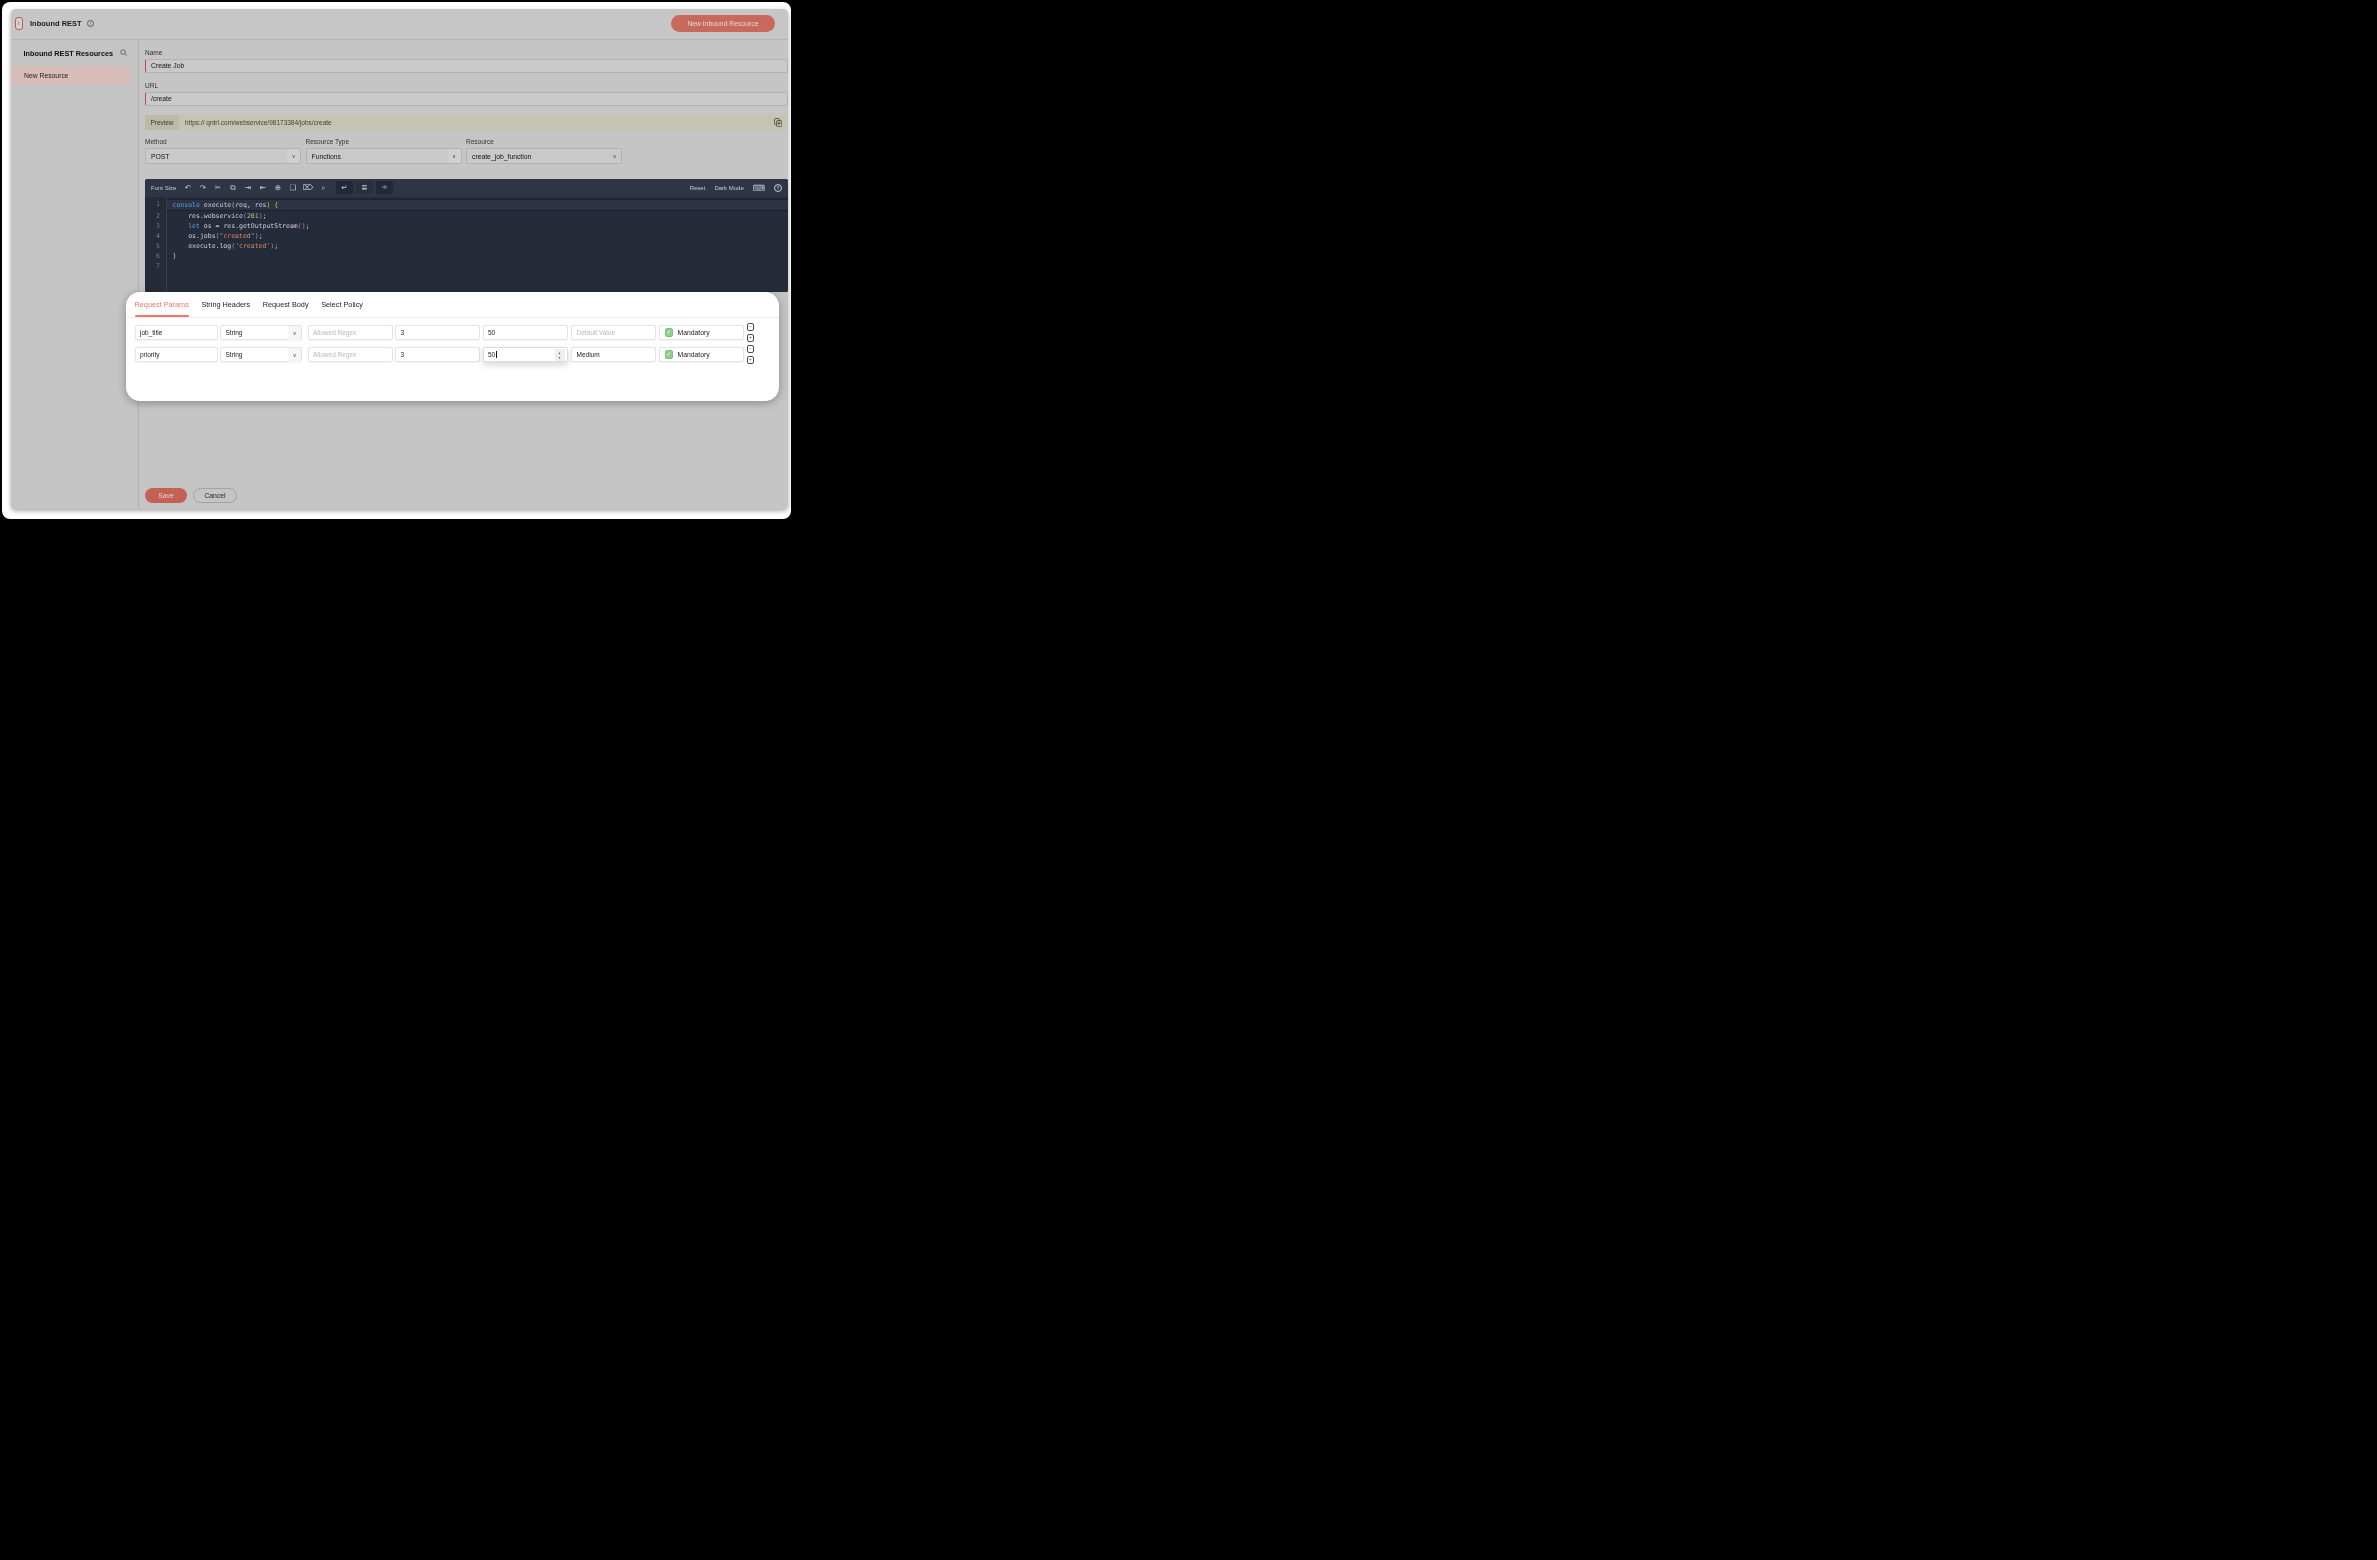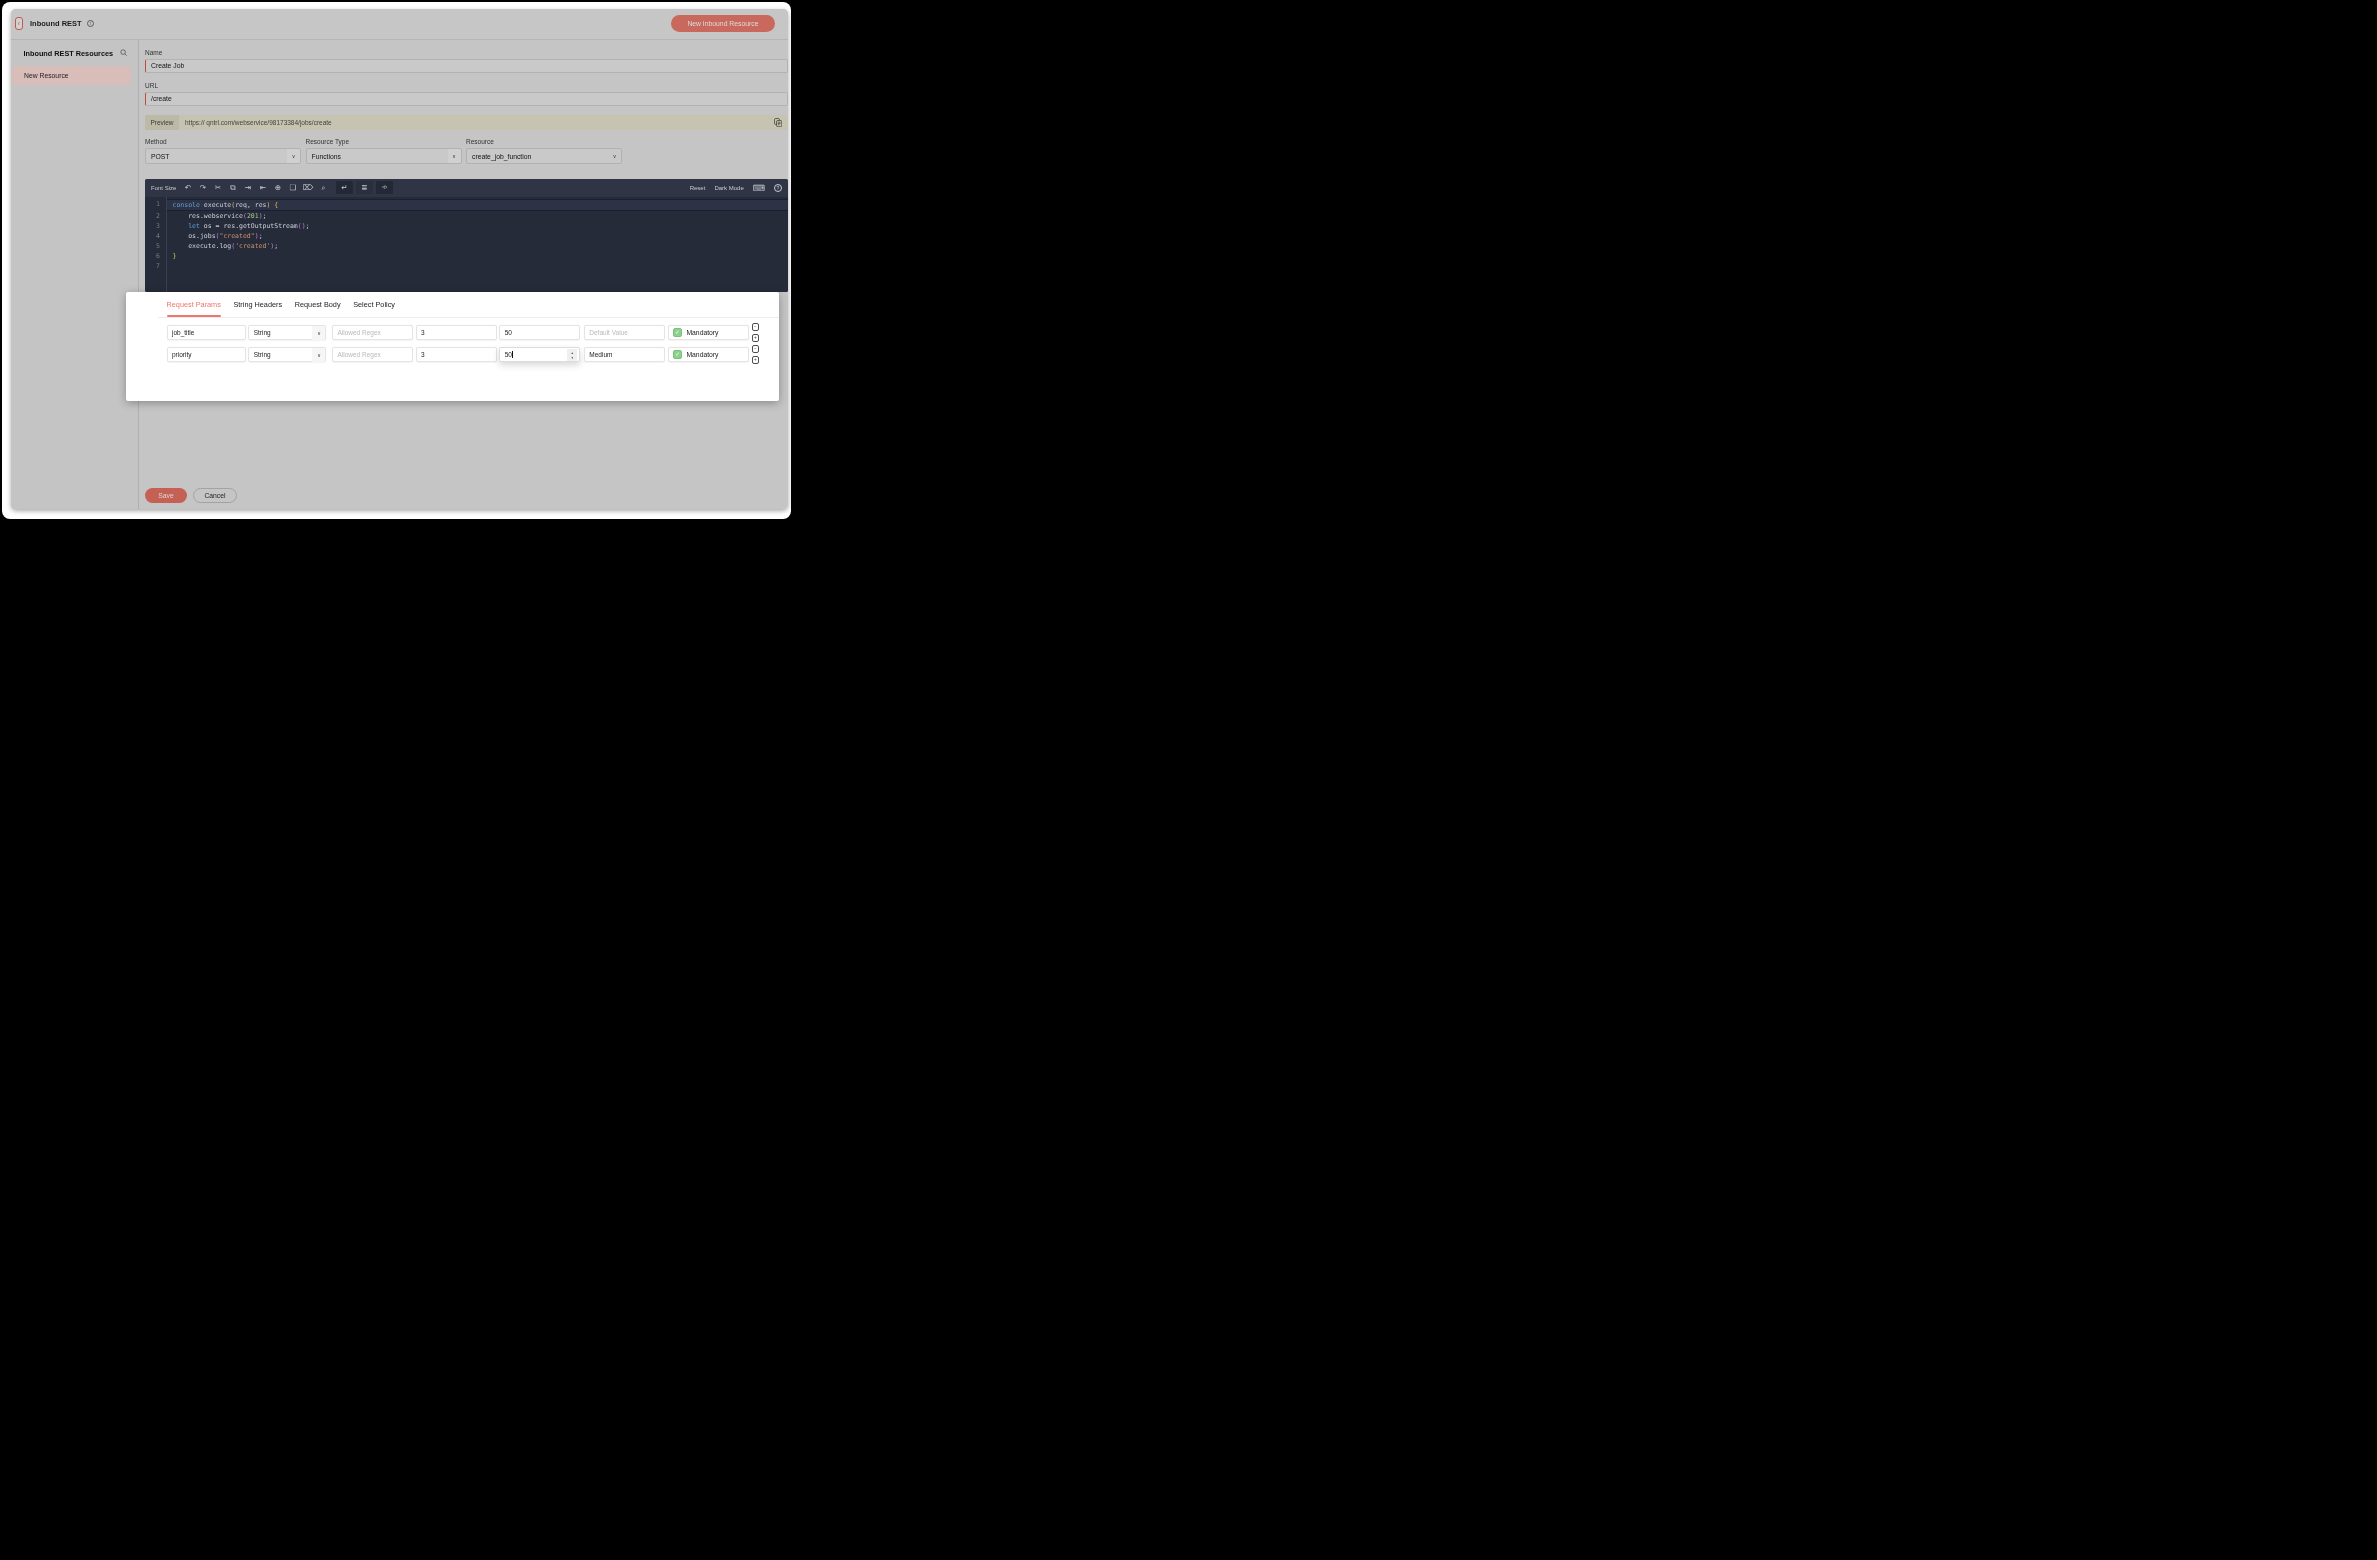--- a/index.html
+++ b/index.html
@@ -67,22 +67,22 @@
   .ct{flex:1;white-space:pre;padding-left:6.5px;min-height:10px;color:#ccd2dc;}
   .cl.active .ct{background:#2d3244;border-top:0.5px solid #1b2030;border-bottom:0.5px solid #1b2030;}
   .tk-kw{color:#5d9fd8;} .tk-pl{color:#ccd2dc;} .tk-yl{color:#d9c04b;} .tk-mg{color:#c678dd;}
   .tk-nm{color:#a8c98a;} .tk-st{color:#cf8e6d;}
   
   .footer{position:absolute;left:6.5px;top:448px;display:flex;align-items:center;}
   .save{width:42px;height:15px;border-radius:7.5px;background:#c56055;color:#dadada;font-size:6.8px;border:none;cursor:pointer;}
   .cancel{width:44px;height:15px;border-radius:7.5px;background:transparent;border:0.5px solid #a3a3a3;
     color:#1f1f1f;font-size:6.8px;margin-left:6px;cursor:pointer;}
   
-  .panel{position:absolute;left:115px;top:283px;width:653px;height:109px;background:#fff;border-radius:2px;
-    box-shadow:0 2px 8px rgba(0,0,0,.3);z-index:5;padding-left:32px;}
+  .panel{position:absolute;left:115px;top:283px;width:653px;height:109px;background:#fff;border-radius:14px;
+    box-shadow:0 2px 8px rgba(0,0,0,.3);z-index:5;}
   .tabs{display:flex;padding:0 9px;height:26px;align-items:center;border-bottom:0.5px solid #ececec;gap:12.6px;}
   .tab{font-size:7.3px;color:#1d1d1d;height:100%;display:flex;align-items:center;position:relative;cursor:pointer;}
   .tab.active{color:#f0756a;}
   .tab.active::after{content:'';position:absolute;left:0;right:0;bottom:0;height:1.5px;background:#f0756a;border-radius:1px;}
   .rows{padding:7px 20px 0 9px;}
   .prow{display:flex;align-items:center;height:15.6px;margin-bottom:6.5px;}
   .fld{background:#fff;border:0.5px solid #e4e4e4;border-radius:2px;height:15.6px;display:flex;align-items:center;
     padding:0 4.5px;font-size:6.5px;color:#222;box-shadow:0 0.5px 1.5px rgba(0,0,0,.05);position:relative;}
   .fld.ph{color:#b9b9b9;}
   .w1{width:83px;margin-right:2.5px;} .w2{width:82px;margin-right:5.5px;} .w3{width:85px;margin-right:2.5px;}

